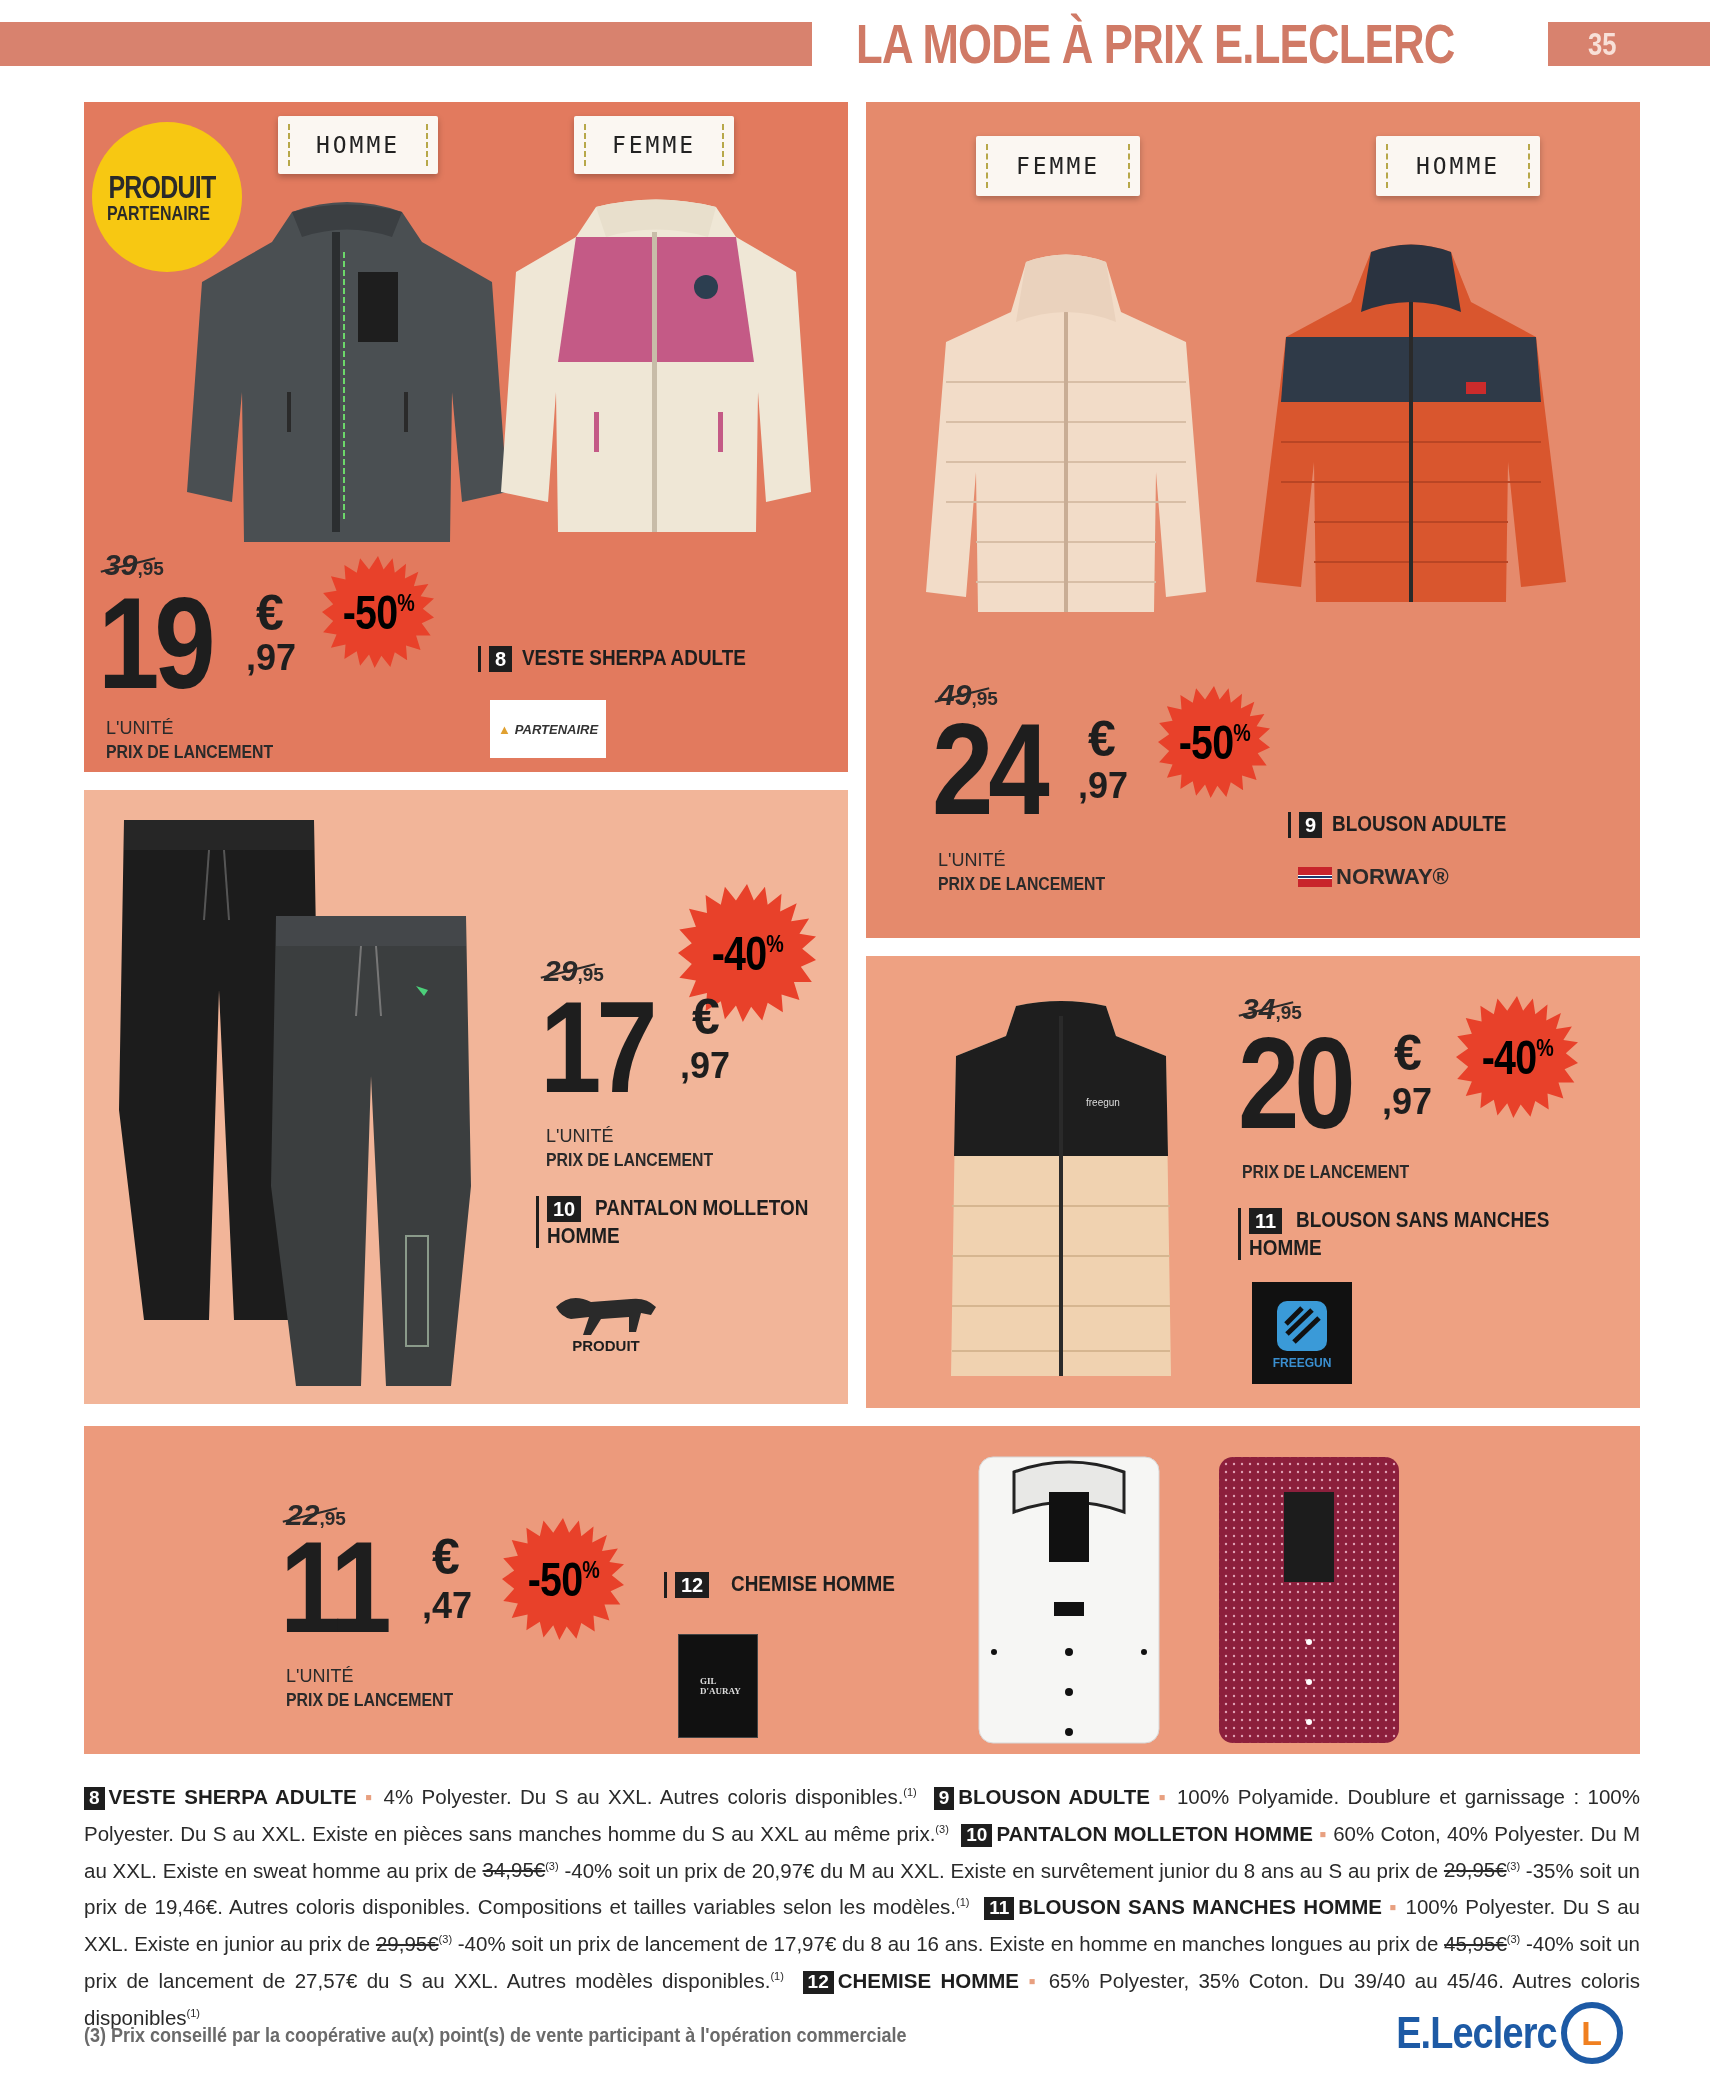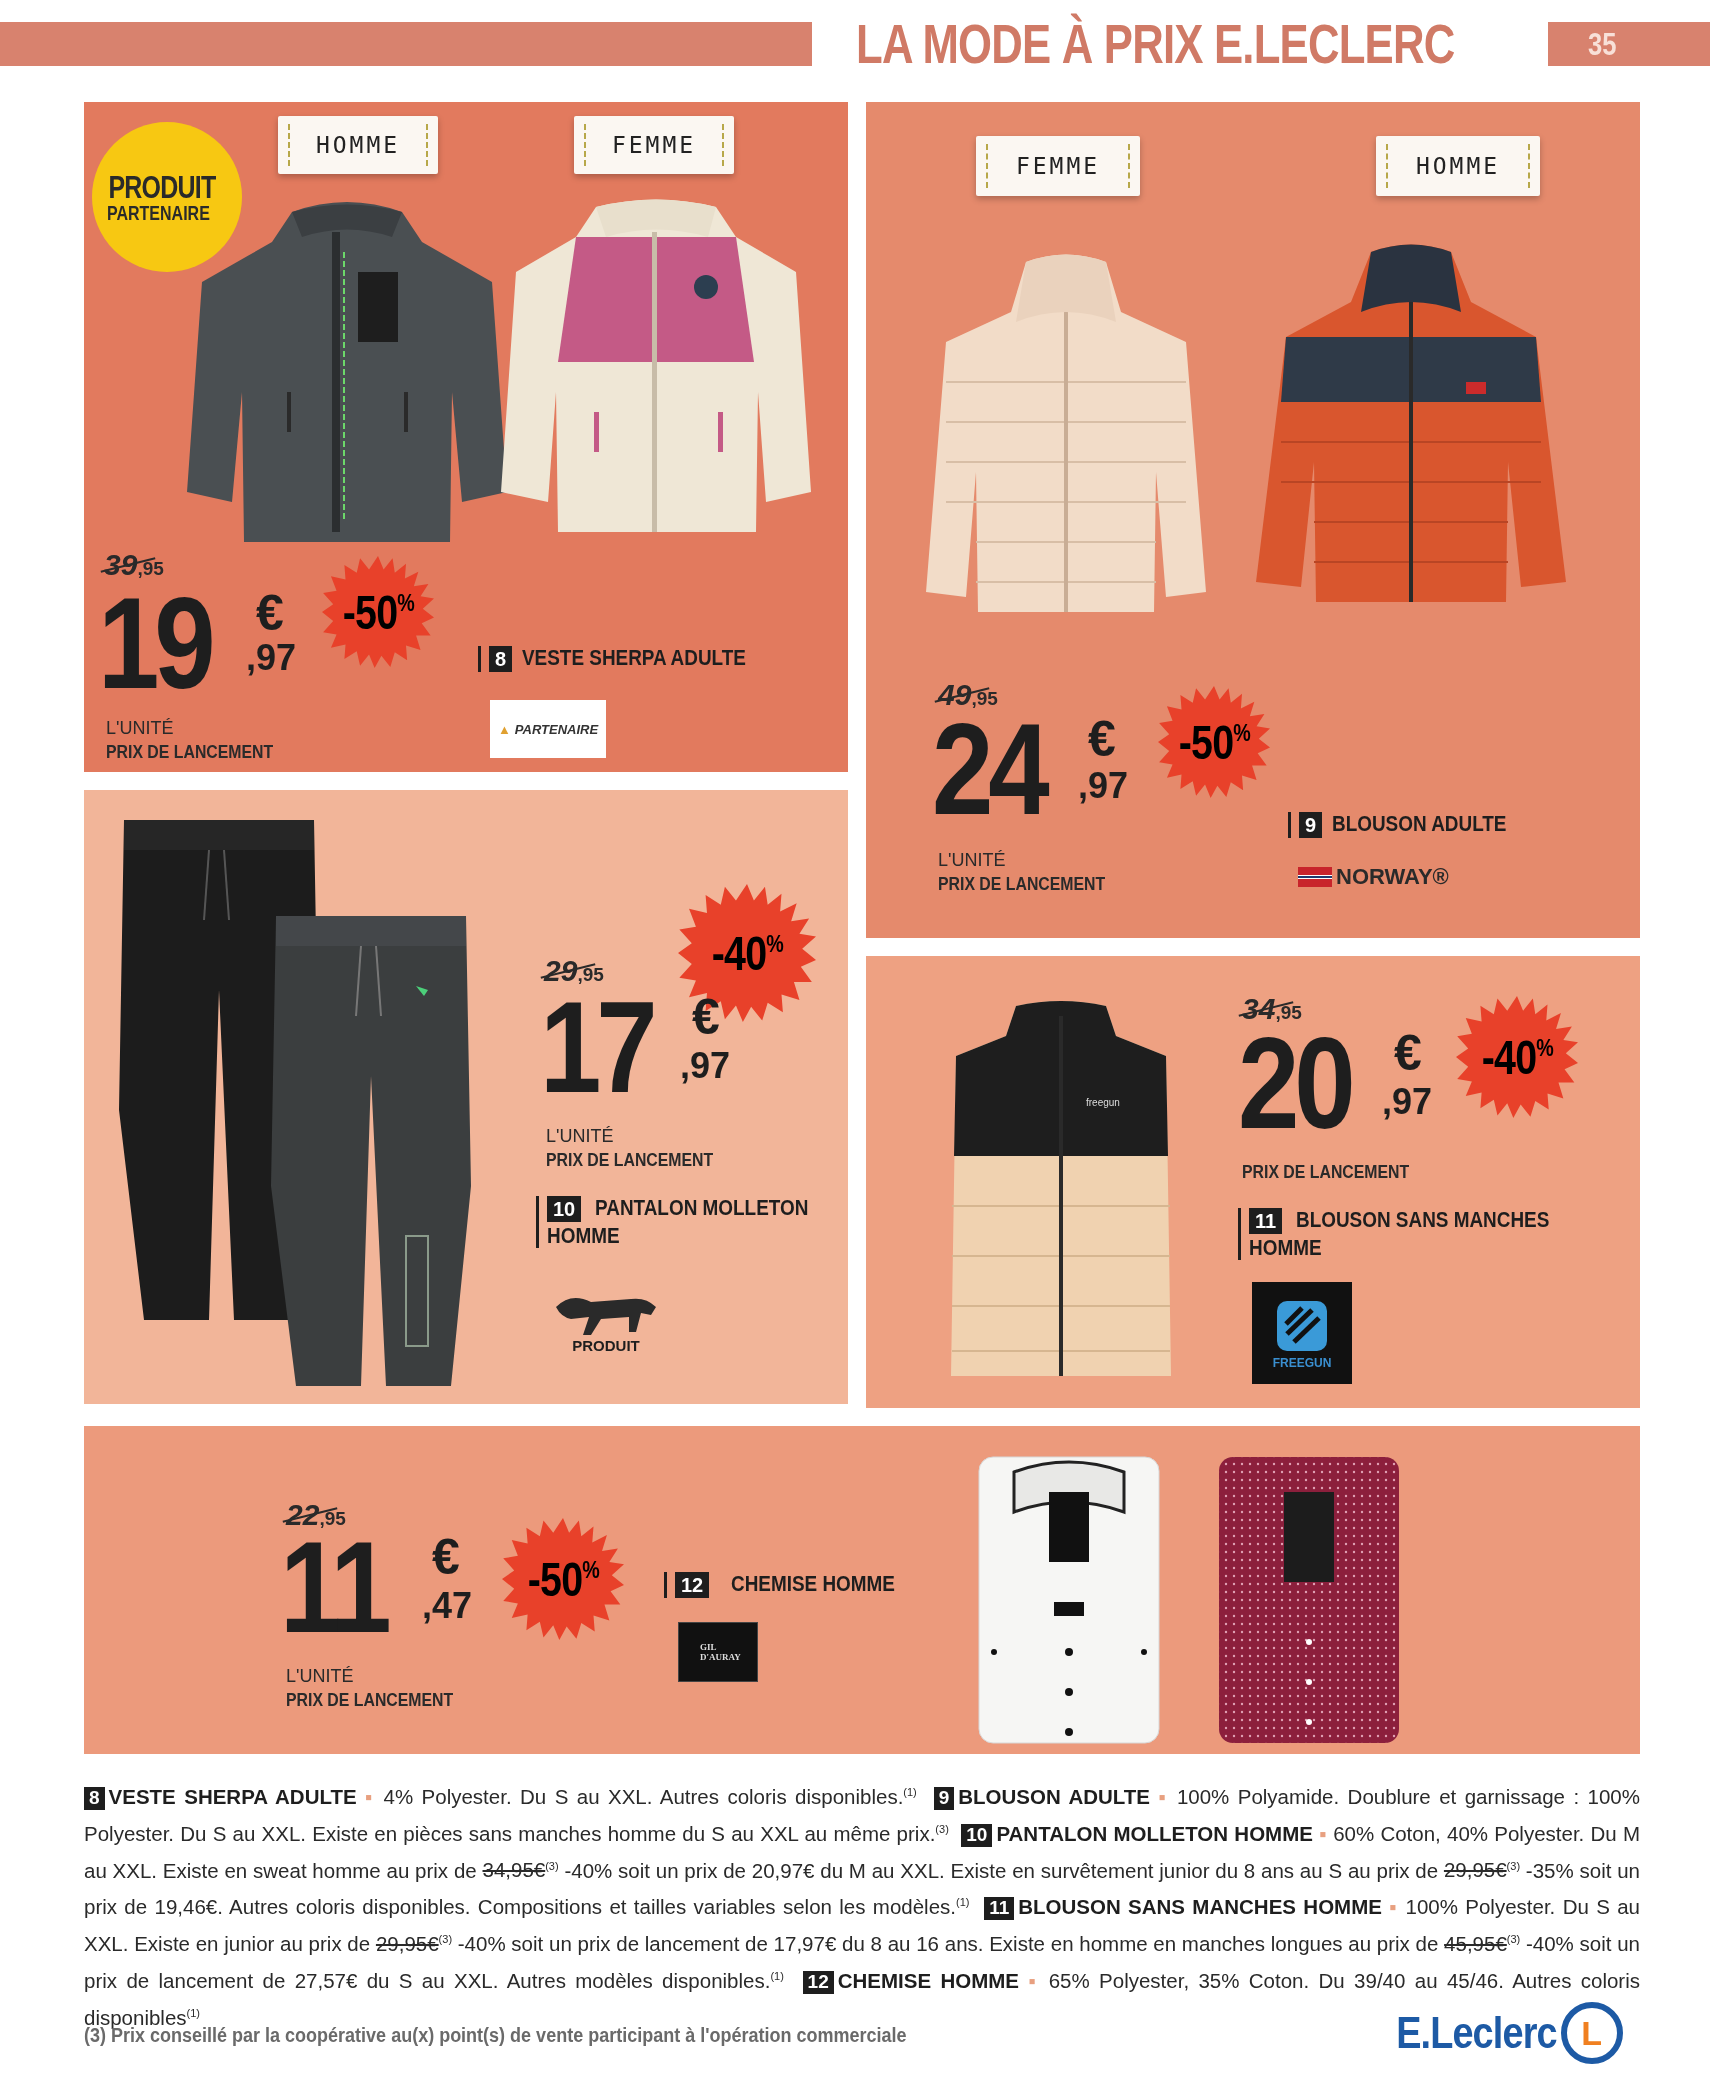--- a/index.html
+++ b/index.html
@@ -294,21 +294,21 @@
     <svg viewBox="0 0 100 100">
         <polygon fill="#e8412a" points="50,0 55,12 63,2 65,15 75,7 74,20 86,14 82,27 95,25 88,36 100,38 90,47 100,55 89,60 97,71 84,71 88,84 75,80 76,93 65,86 61,99 53,89 47,100 42,88 34,98 31,85 20,92 21,79 8,82 13,70 1,68 10,58 0,50 10,43 1,33 13,31 8,18 21,21 20,8 31,15 34,2 42,12"></polygon>
       </svg>
     <span class="txt"><span>-50</span><sup>%</sup></span>
   </div>
 
   <div class="product-name" style="left:580px;top:146px;gap:22px;">
     <span class="num-box">12</span>
     <span class="pname-text">CHEMISE HOMME</span>
   </div>
-  <div class="brand-logo" style="left:594px;top:196px;width:80px;height:60px;background:#111;font-family:'Liberation Serif',serif;font-size:9px;color:#ddd;border:1px solid #444;padding-left:21px;">
+  <div class="brand-logo" style="left:594px;top:208px;width:80px;height:104px;background:#111;font-family:'Liberation Serif',serif;font-size:9px;color:#ddd;border:1px solid #444;padding-left:21px;">
     <span>GIL D'AURAY</span>
   </div>
 
   <svg class="garment" style="left:890px;top:26px;" width="190" height="296" viewBox="0 0 190 296">
     <rect x="5" y="5" width="180" height="286" rx="14" fill="#f6f6f4" stroke="#d8d8d8"></rect>
     <path d="M40 20 Q95 0 150 20 L150 60 Q95 40 40 60 Z" fill="#e8e8e6" stroke="#222" stroke-width="3"></path>
     <rect x="75" y="40" width="40" height="70" fill="#111"></rect>
     <rect x="80" y="150" width="30" height="14" fill="#111"></rect>
     <g fill="#111">
         <circle cx="95" cy="200" r="4"></circle>

